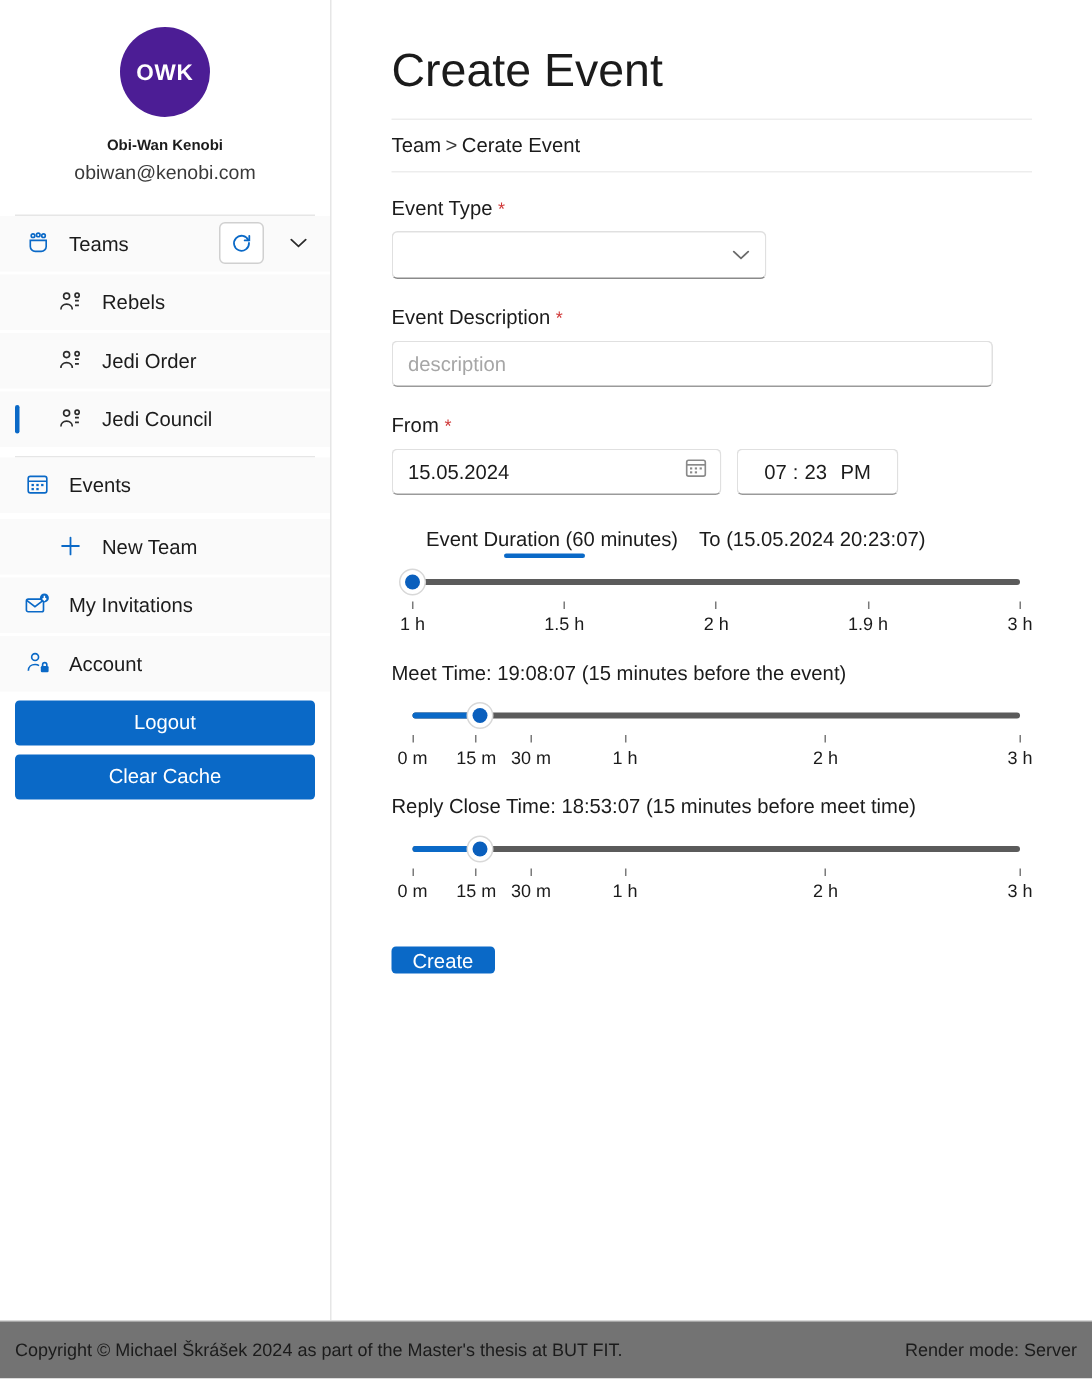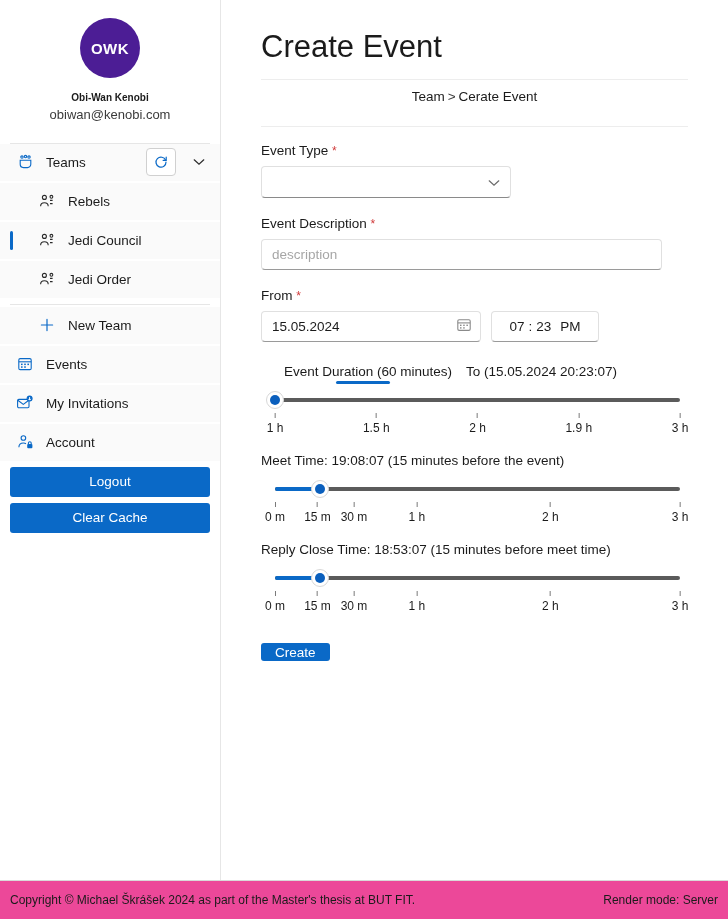--- a/index.html
+++ b/index.html
@@ -119,24 +119,23 @@
     padding: 28px 40px 0 40px;
     overflow: hidden;
   }
   .page-title {
     font-size: 31px; font-weight: normal; color: #1b1b1b;
     margin: 0 0 14px 0; line-height: 1.2;
   }
   .breadcrumb {
     border-top: 1px solid #ededed;
     border-bottom: 1px solid #ededed;
-    padding: 9px 0 22px 0;
+    padding: 9px 0 10px 0;
     font-size: 13.5px; color: #1b1b1b;
     margin-bottom: 16px;
-    text-align: center;
   }
   .breadcrumb .sep { margin: 0 3px; color: #3a3a3a; }
   .crumb { cursor: pointer; }
 
   .field-label {
     font-size: 13.5px; color: #1b1b1b;
     margin-bottom: 8px; display: block;
   }
   .req { color: #d03a3a; font-size: 12px; }
 
@@ -232,21 +231,21 @@
     padding: 0 14px;
     background: #0a69c7; color: #fff;
     border: none; border-radius: 3px;
     font-size: 13.5px; font-family: inherit;
     cursor: pointer;
   }
 
   
   .footer {
     height: 39px; min-height: 39px;
-    background: #ec4899;
+    background: #737373;
     border-top: 1px solid #d9d9d9;
     display: flex; align-items: center; justify-content: space-between;
     padding: 0 10px;
     font-size: 12px; color: #1b1b1b;
   }
 </style>
 </head>
 <body>
 
 <div id="app">
@@ -294,71 +293,71 @@
 
             <span class="icon">
               <svg width="17" height="14" viewBox="0 0 17 14" fill="none" stroke="#2b2b2b" stroke-width="1.1">
                 <circle cx="5.4" cy="3.4" r="2"></circle>
                   <path d="M1.6 12.3c0-2.2 1.7-3.6 3.8-3.6s3.8 1.4 3.8 3.6"></path>
                 <circle cx="12.4" cy="2.8" r="1.4"></circle>
                   <path d="M11 6.4h2.6M11 9.6h2.6"></path>
               </svg>
             </span>
             <span class="label">Rebels</span>
+          </div>
+          <div class="nav-row sub">
+
+            <span class="icon">
+              <svg width="17" height="14" viewBox="0 0 17 14" fill="none" stroke="#2b2b2b" stroke-width="1.1">
+                <circle cx="5.4" cy="3.4" r="2"></circle>
+                  <path d="M1.6 12.3c0-2.2 1.7-3.6 3.8-3.6s3.8 1.4 3.8 3.6"></path>
+                <circle cx="12.4" cy="2.8" r="1.4"></circle>
+                  <path d="M11 6.4h2.6M11 9.6h2.6"></path>
+              </svg>
+            </span>
+            <span class="label">Jedi Order</span>
           </div>
           <div class="nav-row sub">
             <span class="active-bar"></span>
             <span class="icon">
               <svg width="17" height="14" viewBox="0 0 17 14" fill="none" stroke="#2b2b2b" stroke-width="1.1">
                 <circle cx="5.4" cy="3.4" r="2"></circle>
                   <path d="M1.6 12.3c0-2.2 1.7-3.6 3.8-3.6s3.8 1.4 3.8 3.6"></path>
                 <circle cx="12.4" cy="2.8" r="1.4"></circle>
                   <path d="M11 6.4h2.6M11 9.6h2.6"></path>
               </svg>
             </span>
             <span class="label">Jedi Council</span>
           </div>
-          <div class="nav-row sub">
-
-            <span class="icon">
-              <svg width="17" height="14" viewBox="0 0 17 14" fill="none" stroke="#2b2b2b" stroke-width="1.1">
-                <circle cx="5.4" cy="3.4" r="2"></circle>
-                  <path d="M1.6 12.3c0-2.2 1.7-3.6 3.8-3.6s3.8 1.4 3.8 3.6"></path>
-                <circle cx="12.4" cy="2.8" r="1.4"></circle>
-                  <path d="M11 6.4h2.6M11 9.6h2.6"></path>
-              </svg>
-            </span>
-            <span class="label">Jedi Order</span>
-          </div>
         </div>
 
         <div class="nav-sep"></div>
-
-        <div class="nav-row sub" style="margin-top:2px">
-          <span class="icon">
-            <svg width="16" height="16" viewBox="0 0 16 16" fill="none" stroke="#0a69c7" stroke-width="1.2" stroke-linecap="round">
-              <path d="M8 2.4v11.2M2.4 8h11.2"></path>
-            </svg>
-          </span>
-          <span class="label">New Team</span>
-        </div>
 
         <div class="nav-row">
           <span class="icon">
             <svg width="16" height="16" viewBox="0 0 16 16" fill="none" stroke="#0a69c7" stroke-width="1.1">
               <rect x="1.8" y="2.6" width="12.4" height="11" rx="1.4"></rect>
                 <path d="M1.8 5.8h12.4"></path>
               <rect x="4" y="7.6" width="1.6" height="1.5" fill="#0a69c7" stroke="none"></rect>
               <rect x="7.2" y="7.6" width="1.6" height="1.5" fill="#0a69c7" stroke="none"></rect>
               <rect x="10.4" y="7.6" width="1.6" height="1.5" fill="#0a69c7" stroke="none"></rect>
               <rect x="4" y="10.3" width="1.6" height="1.5" fill="#0a69c7" stroke="none"></rect>
               <rect x="7.2" y="10.3" width="1.6" height="1.5" fill="#0a69c7" stroke="none"></rect>
             </svg>
           </span>
           <span class="label">Events</span>
+        </div>
+
+        <div class="nav-row sub" style="margin-top:2px">
+          <span class="icon">
+            <svg width="16" height="16" viewBox="0 0 16 16" fill="none" stroke="#0a69c7" stroke-width="1.2" stroke-linecap="round">
+              <path d="M8 2.4v11.2M2.4 8h11.2"></path>
+            </svg>
+          </span>
+          <span class="label">New Team</span>
         </div>
 
         <div class="nav-row">
           <span class="icon">
             <svg width="18" height="16" viewBox="0 0 18 16" fill="none" stroke="#0a69c7" stroke-width="1.1">
               <rect x="1.6" y="4.4" width="11.4" height="8.4" rx="1.2"></rect>
               <path d="M1.8 5.2 7.3 9.4l5.5-4.2"></path>
               <circle cx="13.6" cy="3.6" r="3" fill="#0a69c7" stroke="none"></circle>
               <path d="M13.6 2.1v3M12.4 3.9l1.2 1.2 1.2-1.2" stroke="#ffffff" stroke-width="1"></path>
             </svg>

